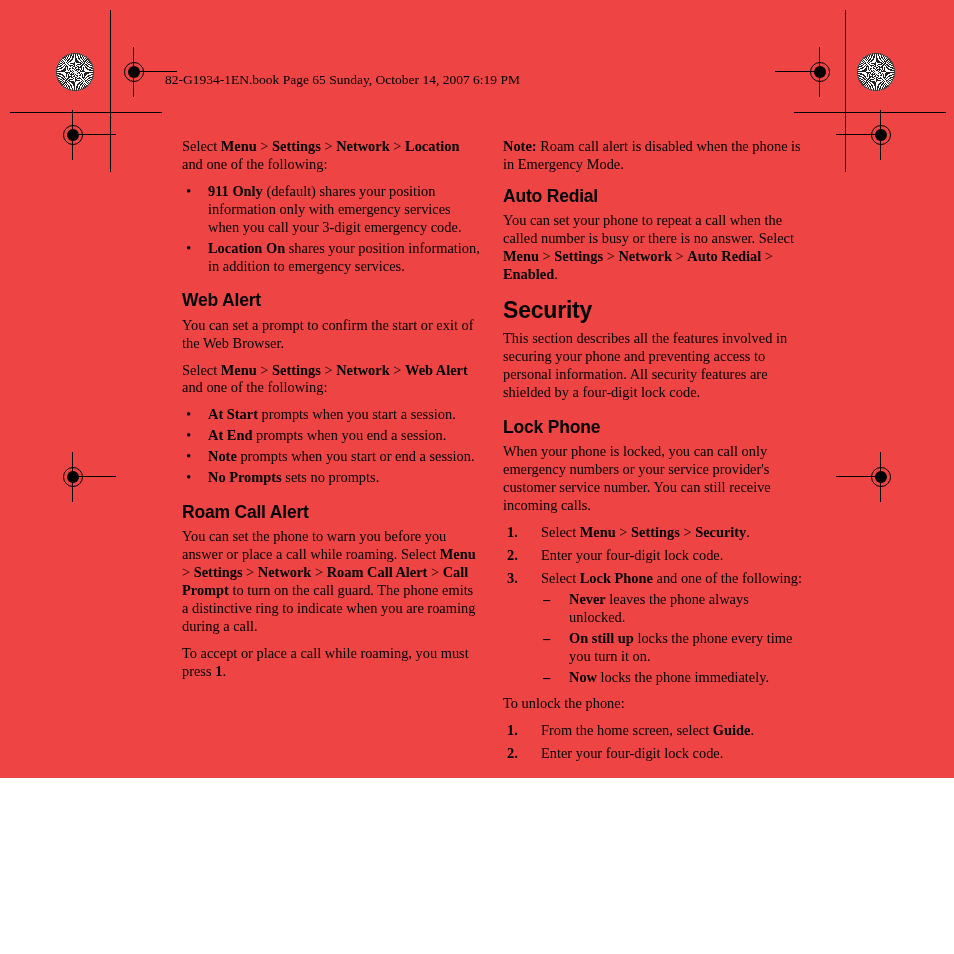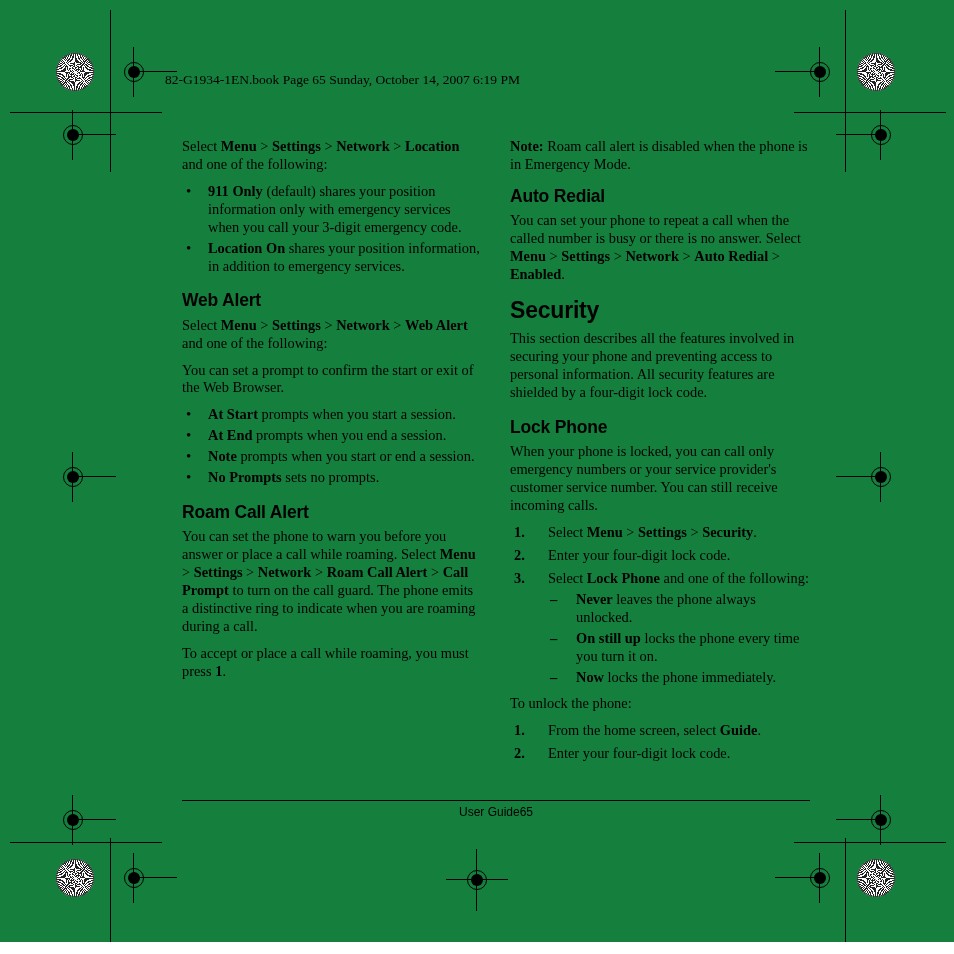--- a/index.html
+++ b/index.html
@@ -3,22 +3,22 @@
 <meta charset="utf-8">
 <style>
   html, body {
     margin: 0;
     padding: 0;
     background: #ffffff;
   }
   .page {
     position: relative;
     width: 954px;
-    height: 942px;
-    background: #15803d;
+    height: 778px;
+    background: #ef4444;
     overflow: hidden;
     font-family: "Liberation Serif", "DejaVu Serif", serif;
     color: #000000;
   }
 
   
   .rosette {
     position: absolute;
     width: 38px; height: 38px;
     border-radius: 50%;
@@ -86,21 +86,21 @@
   .header-line {
     position: absolute;
     left: 165px;
     top: 72px;
     font-family: "Liberation Serif", "DejaVu Serif", serif;
     font-size: 13.5px;
     white-space: nowrap;
   }
   .columns {
     display: flex;
-    gap: 28px;
+    gap: 21px;
   }
   .col { width: 300px; }
 
   p {
     margin: 0 0 9px 0;
     font-size: 14.4px;
     line-height: 1.245;
     text-align: left;
   }
 
@@ -301,22 +301,22 @@
 
         <p>Select <b>Menu</b> &gt; <b>Settings</b> &gt; <b>Network</b> &gt; <b>Location</b> and one of the following:</p>
 
         <ul class="bullets">
           <li><b>911 Only</b> (default) shares your position information only with emergency services when you call your 3-digit emergency code.</li>
           <li><b>Location On</b> shares your position information, in addition to emergency services.</li>
         </ul>
 
 
         <h2 class="sub">Web Alert</h2>
+        <p>You can set a prompt to confirm the start or exit of the Web Browser.</p>
         <p>Select <b>Menu</b> &gt; <b>Settings</b> &gt; <b>Network</b> &gt; <b>Web Alert</b> and one of the following:</p>
-        <p>You can set a prompt to confirm the start or exit of the Web Browser.</p>
 
         <ul class="bullets">
           <li><b>At Start</b> prompts when you start a session.</li>
           <li><b>At End</b> prompts when you end a session.</li>
           <li><b>Note</b> prompts when you start or end a session.</li>
           <li><b>No Prompts</b> sets no prompts.</li>
         </ul>
 
         <h2 class="sub">Roam Call Alert</h2>
         <p>You can set the phone to warn you before you answer or place a call while roaming. Select <b>Menu</b> &gt; <b>Settings</b> &gt; <b>Network</b> &gt; <b>Roam Call Alert</b> &gt; <b>Call Prompt</b> to turn on the call guard. The phone emits a distinctive ring to indicate when you are roaming during a call.</p>

